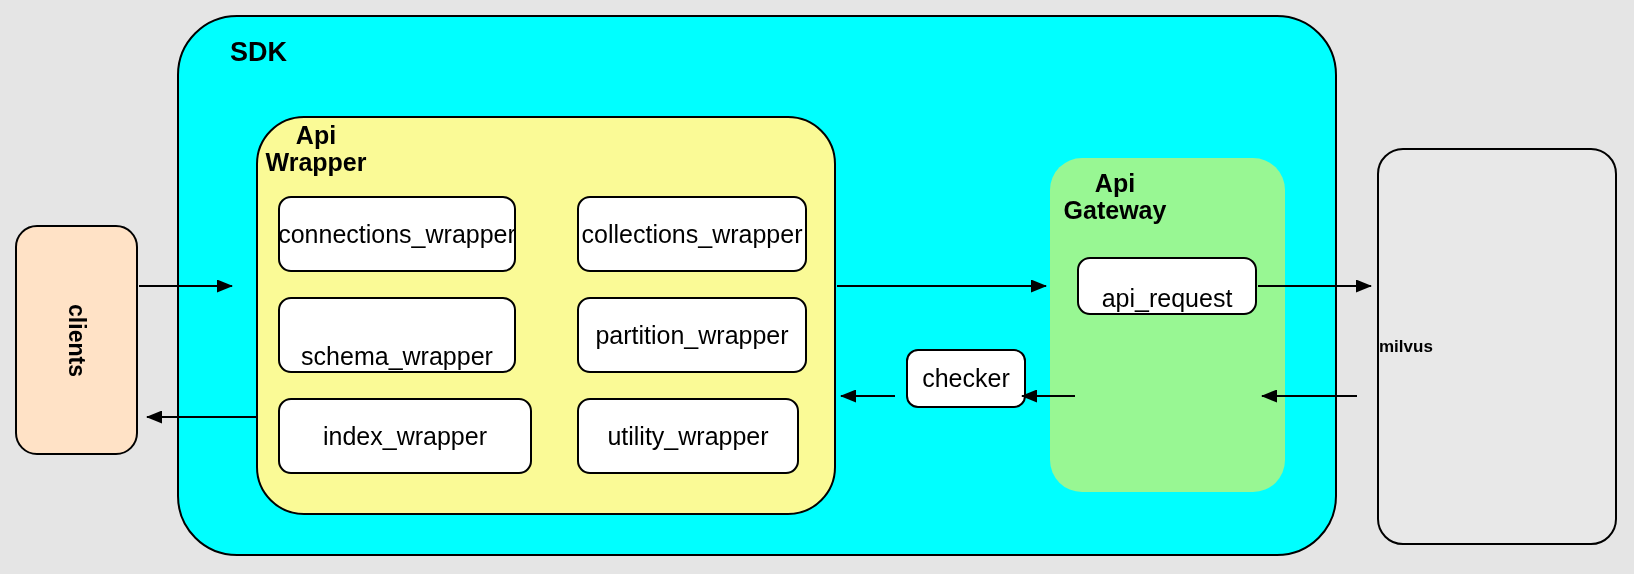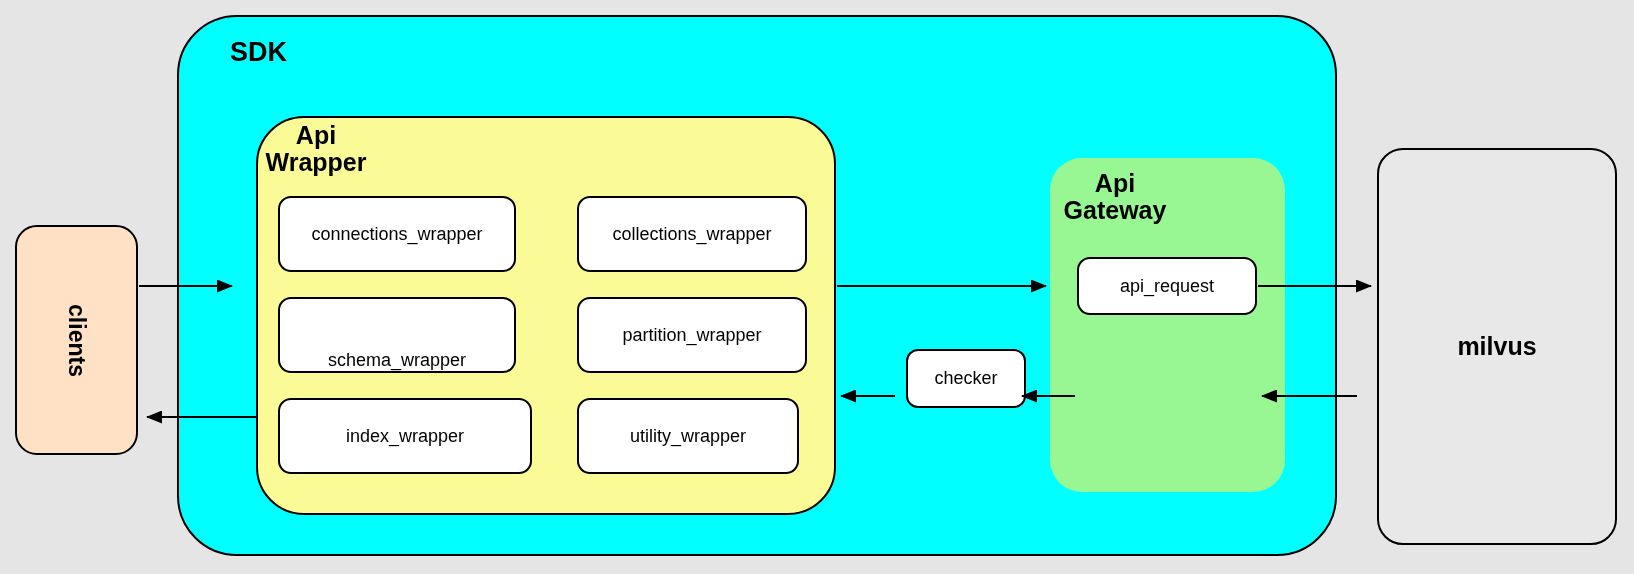--- a/index.html
+++ b/index.html
@@ -9,21 +9,21 @@
     background:#e5e5e5;
     font-family:"Liberation Sans", sans-serif;
     overflow:hidden;
   }
   .abs{position:absolute;box-sizing:border-box;}
   .container{border:2.5px solid #000000;}
   .node{
     border:2px solid #000000;
     background:#ffffff;
     display:flex;align-items:center;justify-content:center;
-    font-size:18px;color:#000000;
+    font-size:25px;color:#000000;
     border-radius:13px;
     text-align:center;
   }
   .biglabel{
     font-weight:bold;color:#000000;
     white-space:pre-line;
     line-height:1.08;
   }
 
   
@@ -46,26 +46,26 @@
   #clients{left:15px;top:225px;width:123px;height:230px;border-radius:22px;
            display:flex;align-items:center;justify-content:center;}
   #clients .rot{transform:rotate(90deg);font-weight:bold;font-size:23px;white-space:nowrap;}
 
   
   #checker{left:897px;top:349px;width:120px;height:59px;border-radius:12px;margin-left:9px;}
 
   
   #api-gateway{left:1050px;top:158px;width:235px;height:334px;border-radius:32px;}
   #api-gateway-label{left:1062px;top:170px;width:106px;text-align:center;font-size:25px;}
-  #node-api-request{left:1077px;top:257px;width:180px;height:58px;}
+  #node-api-request{left:1077px;top:257px;width:180px;height:58px;align-items:flex-end;}
   #node-api-response{left:1077px;top:368px;width:180px;height:56px;}
 
   
   #milvus{left:1377px;top:148px;width:240px;height:397px;border-radius:26px;border-width:2px;
-          display:flex;align-items:center;justify-content:center;font-weight:bold;font-size:25px;}
+          display:flex;align-items:center;font-weight:bold;font-size:17px;}
 
   
   #arrows{left:0;top:0;width:1634px;height:574px;pointer-events:none;}
 </style>
 </head>
 <body>
 
 <div class="canvas">
 
   <div class="abs container" id="sdk" style="background: rgb(0, 255, 255);"></div>

